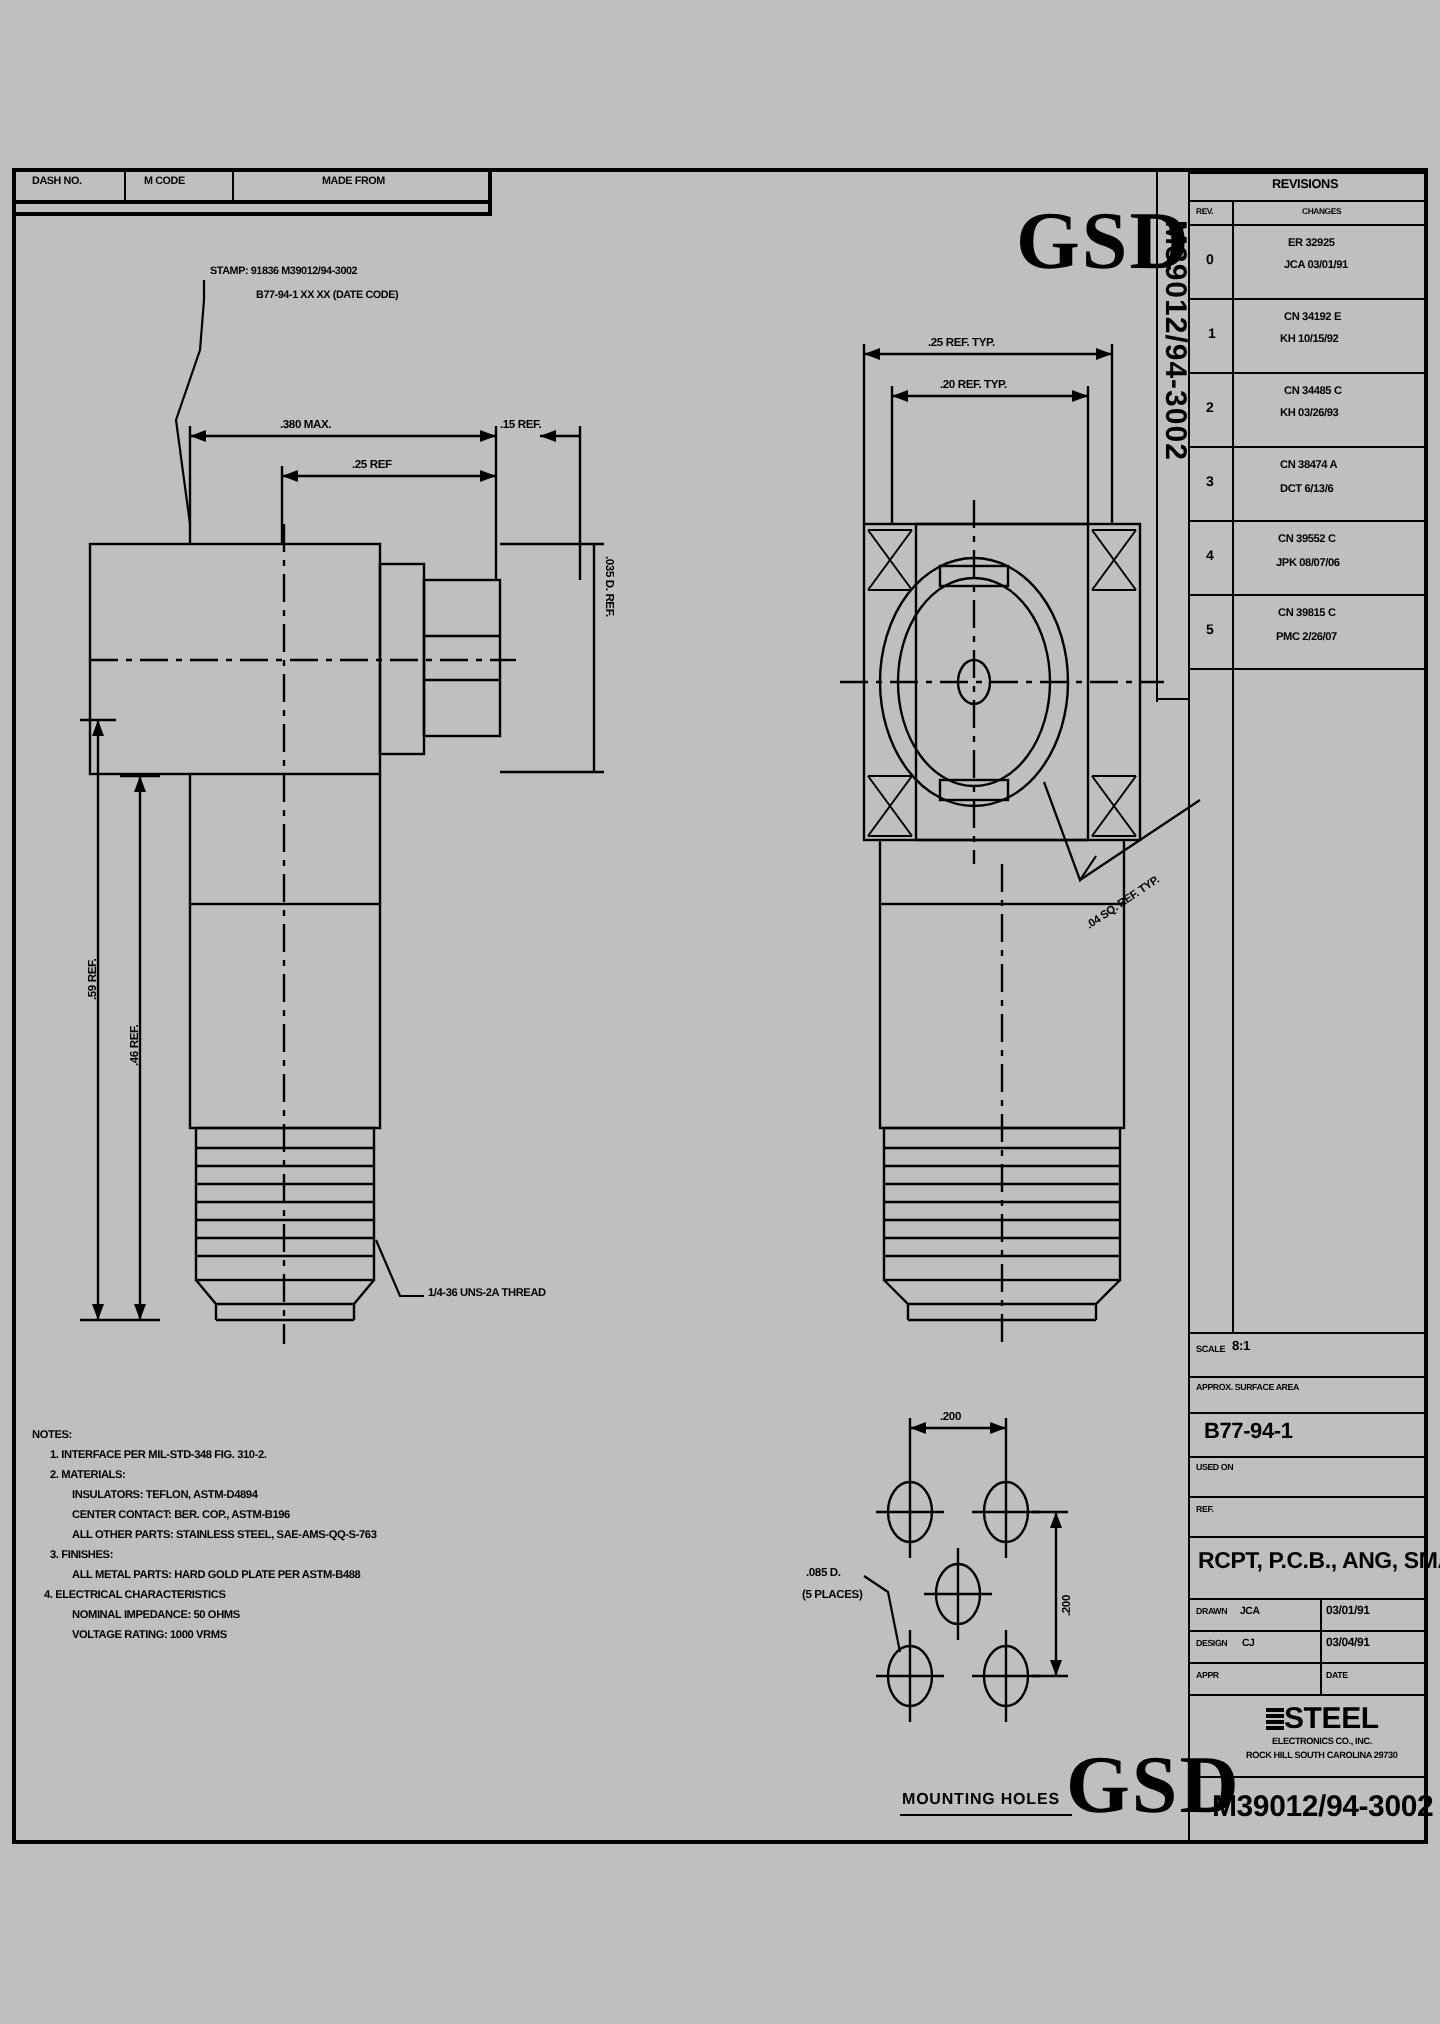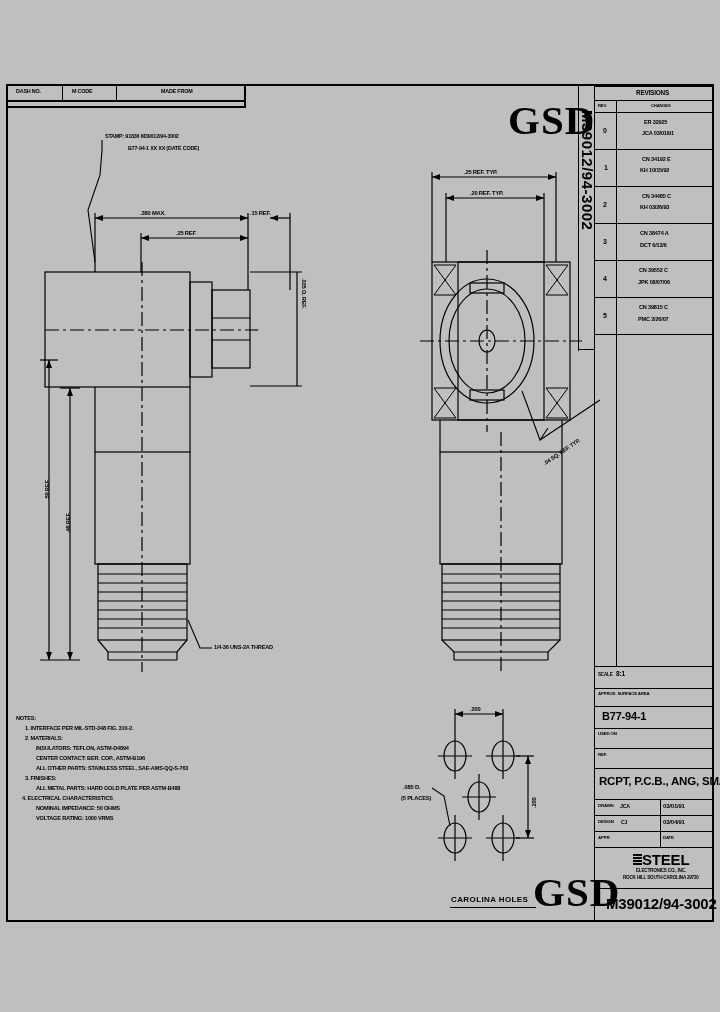--- a/index.html
+++ b/index.html
@@ -337,21 +337,21 @@
       <line x1="516" y1="838" x2="534" y2="838"></line>
 
       <path d="M432 788 L444 796 L450 826" stroke-width="1.1"></path>
     </g>
   </svg>
 
   <div class="txt" style="left:470px;top:707px;font-size:5.8px;">.200</div>
   <div class="txt vtxt" style="left:532px;top:808px;font-size:5.8px;transform:rotate(-90deg);">.200</div>
   <div class="txt" style="left:403px;top:785px;font-size:5.8px;">.085 D.</div>
   <div class="txt" style="left:401px;top:796px;font-size:5.8px;">(5 PLACES)</div>
-  <div class="txt" style="left:451px;top:896px;font-size:8px;letter-spacing:0.4px;">CAROLINA HOLES</div>
+  <div class="txt" style="left:451px;top:896px;font-size:8px;letter-spacing:0.4px;">MOUNTING HOLES</div>
   <div class="ln" style="left:450px;top:907px;width:86px;height:1.2px;"></div>
   <div class="txt gsd" style="left:533px;top:872px;font-size:41px;letter-spacing:1px;">GSD</div>
 
   <div class="abs" style="left:16px;top:716px;width:230px;height:120px;">
     <div class="txt" style="left:0px;top:0px;font-size:5.6px;">NOTES:</div>
     <div class="txt" style="left:9px;top:10px;font-size:5.6px;">1. INTERFACE PER MIL-STD-348 FIG. 310-2.</div>
     <div class="txt" style="left:9px;top:20px;font-size:5.6px;">2. MATERIALS:</div>
     <div class="txt" style="left:20px;top:30px;font-size:5.6px;">INSULATORS: TEFLON, ASTM-D4894</div>
     <div class="txt" style="left:20px;top:40px;font-size:5.6px;">CENTER CONTACT: BER. COP., ASTM-B196</div>
     <div class="txt" style="left:20px;top:50px;font-size:5.6px;">ALL OTHER PARTS: STAINLESS STEEL, SAE-AMS-QQ-S-763</div>

